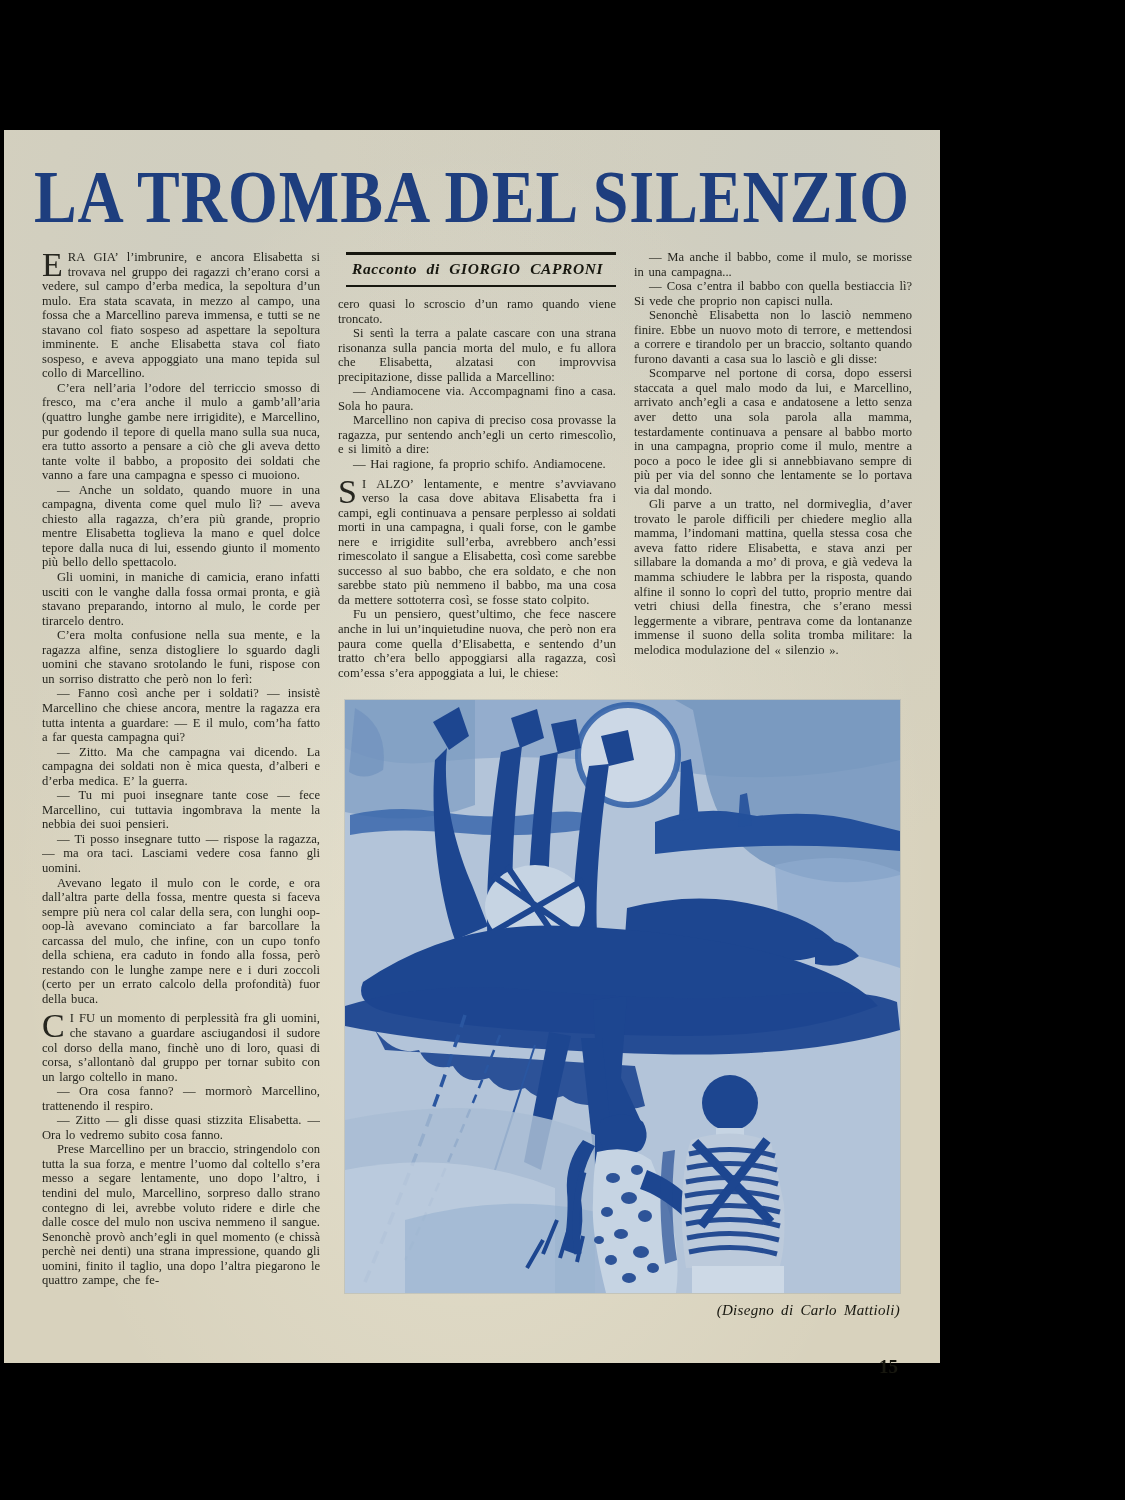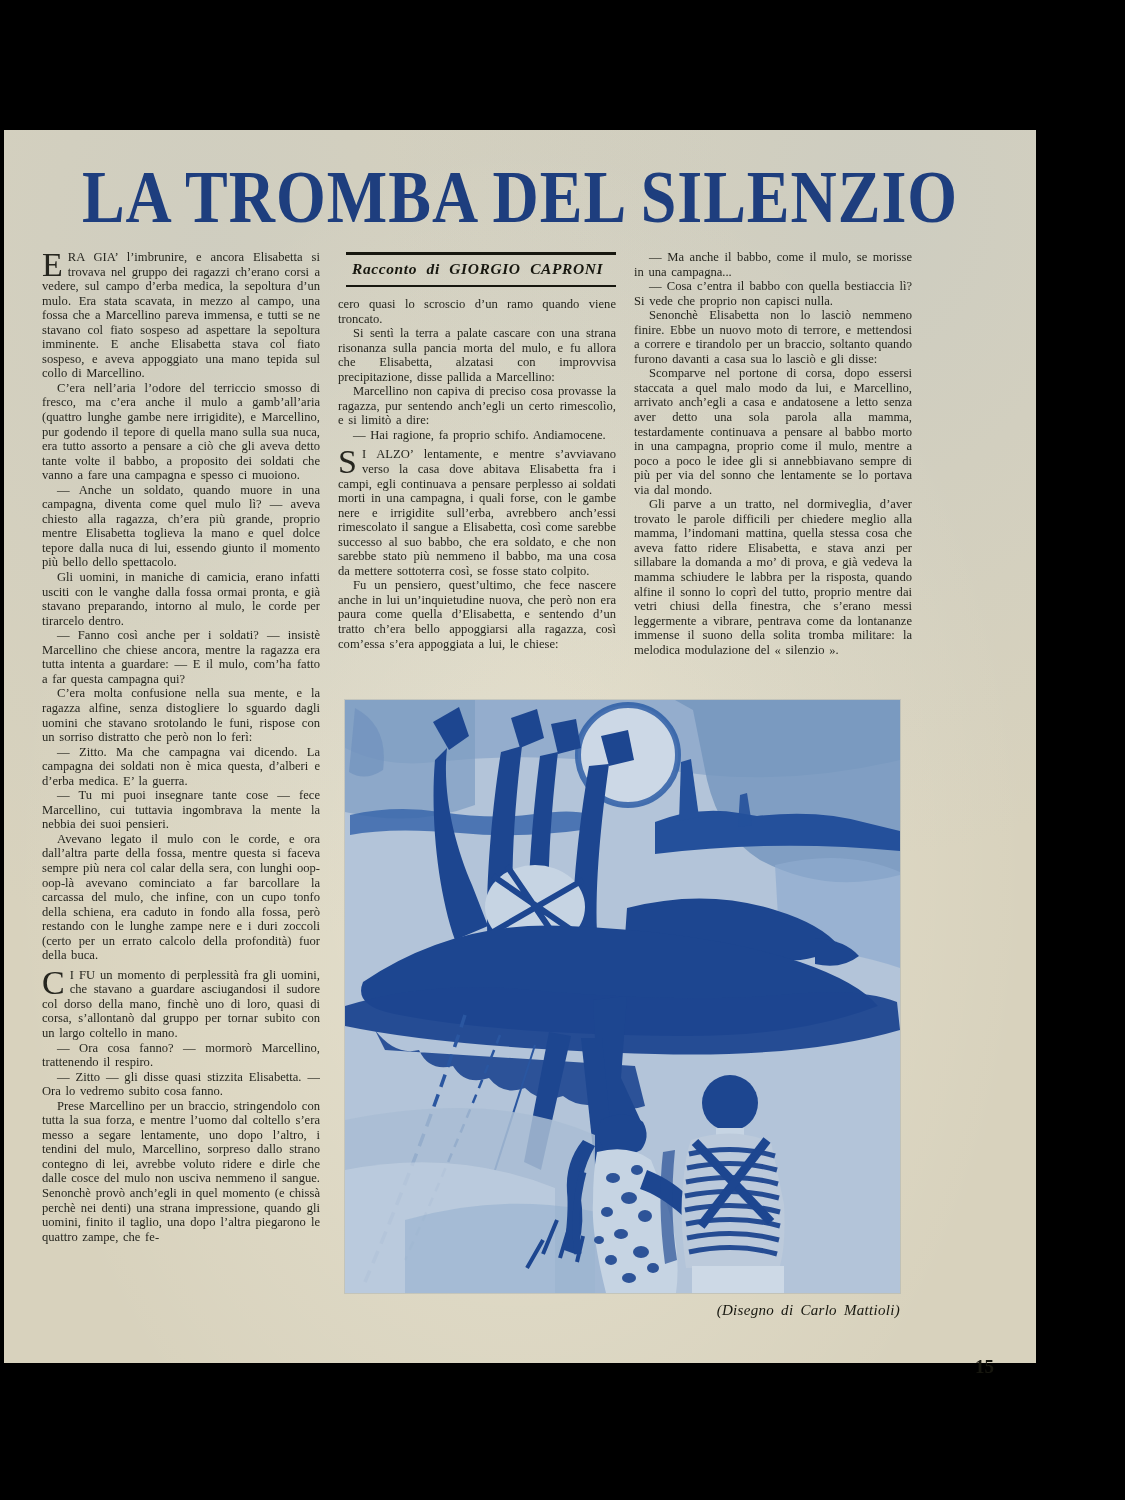--- a/index.html
+++ b/index.html
@@ -1,21 +1,21 @@
 <!DOCTYPE html>
 <html><head>
 <meta charset="utf-8">
 <style>
   html,body { margin:0; padding:0; background:#000; }
   #stage {
     position:relative; width:1125px; height:1500px; background:#000;
     overflow:hidden; font-family:"Liberation Serif","DejaVu Serif",serif;
   }
   #paper {
-    position:absolute; left:4px; top:130px; width:1032px; height:1233px;
+    position:absolute; left:4px; top:130px; width:936px; height:1233px;
     background:
       radial-gradient(ellipse at 20% 10%, rgba(168,186,205,0.18), rgba(0,0,0,0) 45%),
       radial-gradient(ellipse at 85% 6%, rgba(168,186,205,0.22), rgba(0,0,0,0) 40%),
       radial-gradient(ellipse at 50% 60%, rgba(255,252,238,0.35), rgba(0,0,0,0) 70%),
       #d8d2bd;
     color:#26261f;
   }
   .page-title {
     position:absolute; left:0; right:0; top:26px; text-align:center;
     font-weight:bold; font-size:64px; letter-spacing:1px; color:#1e3e7e;
@@ -67,35 +67,37 @@
   <div id="paper">
 
     <div class="page-title">LA TROMBA DEL SILENZIO</div>
 
     <div class="columns">
       <div class="col col-1">
           <p class="para has-dc"><span class="dropcap">E</span>RA GIA’ l’imbrunire, e ancora Elisabetta si trovava nel gruppo dei ragazzi ch’erano corsi a vedere, sul campo d’erba medica, la sepoltura d’un mulo. Era stata scavata, in mezzo al campo, una fossa che a Marcellino pareva immensa, e tutti se ne stavano col fiato sospeso ad aspettare la sepoltura imminente. E anche Elisabetta stava col fiato sospeso, e aveva appoggiato una mano tepida sul collo di Marcellino.</p>
           <p class="para">C’era nell’aria l’odore del terriccio smosso di fresco, ma c’era anche il mulo a gamb’all’aria (quattro lunghe gambe nere irrigidite), e Marcellino, pur godendo il tepore di quella mano sulla sua nuca, era tutto assorto a pensare a ciò che gli aveva detto tante volte il babbo, a proposito dei soldati che vanno a fare una campagna e spesso ci muoiono.</p>
           <p class="para">— Anche un soldato, quando muore in una campagna, diventa come quel mulo lì? — aveva chiesto alla ragazza, ch’era più grande, proprio mentre Elisabetta toglieva la mano e quel dolce tepore dalla nuca di lui, essendo giunto il momento più bello dello spettacolo.</p>
           <p class="para">Gli uomini, in maniche di camicia, erano infatti usciti con le vanghe dalla fossa ormai pronta, e già stavano preparando, intorno al mulo, le corde per tirarcelo dentro.</p>
+          <p class="para">C’era molta confusione nella sua mente, e la ragazza alfine, senza distogliere lo sguardo dagli uomini che stavano srotolando le funi, rispose con un sorriso distratto che però non lo ferì:</p>
           <p class="para">— Fanno così anche per i soldati? — insistè Marcellino che chiese ancora, mentre la ragazza era tutta intenta a guardare: — E il mulo, com’ha fatto a far questa campagna qui?</p>
-          <p class="para">C’era molta confusione nella sua mente, e la ragazza alfine, senza distogliere lo sguardo dagli uomini che stavano srotolando le funi, rispose con un sorriso distratto che però non lo ferì:</p>
           <p class="para">— Zitto. Ma che campagna vai dicendo. La campagna dei soldati non è mica questa, d’alberi e d’erba medica. E’ la guerra.</p>
           <p class="para">— Tu mi puoi insegnare tante cose — fece Marcellino, cui tuttavia ingombrava la mente la nebbia dei suoi pensieri.</p>
+          <p class="para">— Ti posso insegnare tutto — rispose la ragazza, — ma ora taci. Lasciami vedere cosa fanno gli uomini.</p>
           <p class="para">Avevano legato il mulo con le corde, e ora dall’altra parte della fossa, mentre questa si faceva sempre più nera col calar della sera, con lunghi oop-oop-là avevano cominciato a far barcollare la carcassa del mulo, che infine, con un cupo tonfo della schiena, era caduto in fondo alla fossa, però restando con le lunghe zampe nere e i duri zoccoli (certo per un errato calcolo della profondità) fuor della buca.</p>
           <p class="para has-dc"><span class="dropcap">C</span>I FU un momento di perplessità fra gli uomini, che stavano a guardare asciugandosi il sudore col dorso della mano, finchè uno di loro, quasi di corsa, s’allontanò dal gruppo per tornar subito con un largo coltello in mano.</p>
           <p class="para">— Ora cosa fanno? — mormorò Marcellino, trattenendo il respiro.</p>
           <p class="para">— Zitto — gli disse quasi stizzita Elisabetta. — Ora lo vedremo subito cosa fanno.</p>
           <p class="para">Prese Marcellino per un braccio, stringendolo con tutta la sua forza, e mentre l’uomo dal coltello s’era messo a segare lentamente, uno dopo l’altro, i tendini del mulo, Marcellino, sorpreso dallo strano contegno di lei, avrebbe voluto ridere e dirle che dalle cosce del mulo non usciva nemmeno il sangue. Senonchè provò anch’egli in quel momento (e chissà perchè nei denti) una strana impressione, quando gli uomini, finito il taglio, una dopo l’altra piegarono le quattro zampe, che fe-</p>
         </div>
       <div class="col col-2">
         <div class="byline-box">Racconto di GIORGIO CAPRONI</div>
         <div>
             <p class="para cont">cero quasi lo scroscio d’un ramo quando viene troncato.</p>
             <p class="para">Si sentì la terra a palate cascare con una strana risonanza sulla pancia morta del mulo, e fu allora che Elisabetta, alzatasi con improvvisa precipitazione, disse pallida a Marcellino:</p>
+            <p class="para">— Andiamocene via. Accompagnami fino a casa. Sola ho paura.</p>
             <p class="para">Marcellino non capiva di preciso cosa provasse la ragazza, pur sentendo anch’egli un certo rimescolìo, e si limitò a dire:</p>
             <p class="para">— Hai ragione, fa proprio schifo. Andiamocene.</p>
             <p class="para has-dc"><span class="dropcap">S</span>I ALZO’ lentamente, e mentre s’avviavano verso la casa dove abitava Elisabetta fra i campi, egli continuava a pensare perplesso ai soldati morti in una campagna, i quali forse, con le gambe nere e irrigidite sull’erba, avrebbero anch’essi rimescolato il sangue a Elisabetta, così come sarebbe successo al suo babbo, che era soldato, e che non sarebbe stato più nemmeno il babbo, ma una cosa da mettere sottoterra così, se fosse stato colpito.</p>
             <p class="para">Fu un pensiero, quest’ultimo, che fece nascere anche in lui un’inquietudine nuova, che però non era paura come quella d’Elisabetta, e sentendo d’un tratto ch’era bello appoggiarsi alla ragazza, così com’essa s’era appoggiata a lui, le chiese:</p>
           </div>
       </div>
       <div class="col col-3">
           <p class="para">— Ma anche il babbo, come il mulo, se morisse in una campagna...</p>
           <p class="para">— Cosa c’entra il babbo con quella bestiaccia lì? Si vede che proprio non capisci nulla.</p>
           <p class="para">Senonchè Elisabetta non lo lasciò nemmeno finire. Ebbe un nuovo moto di terrore, e mettendosi a correre e tirandolo per un braccio, soltanto quando furono davanti a casa sua lo lasciò e gli disse:</p>

